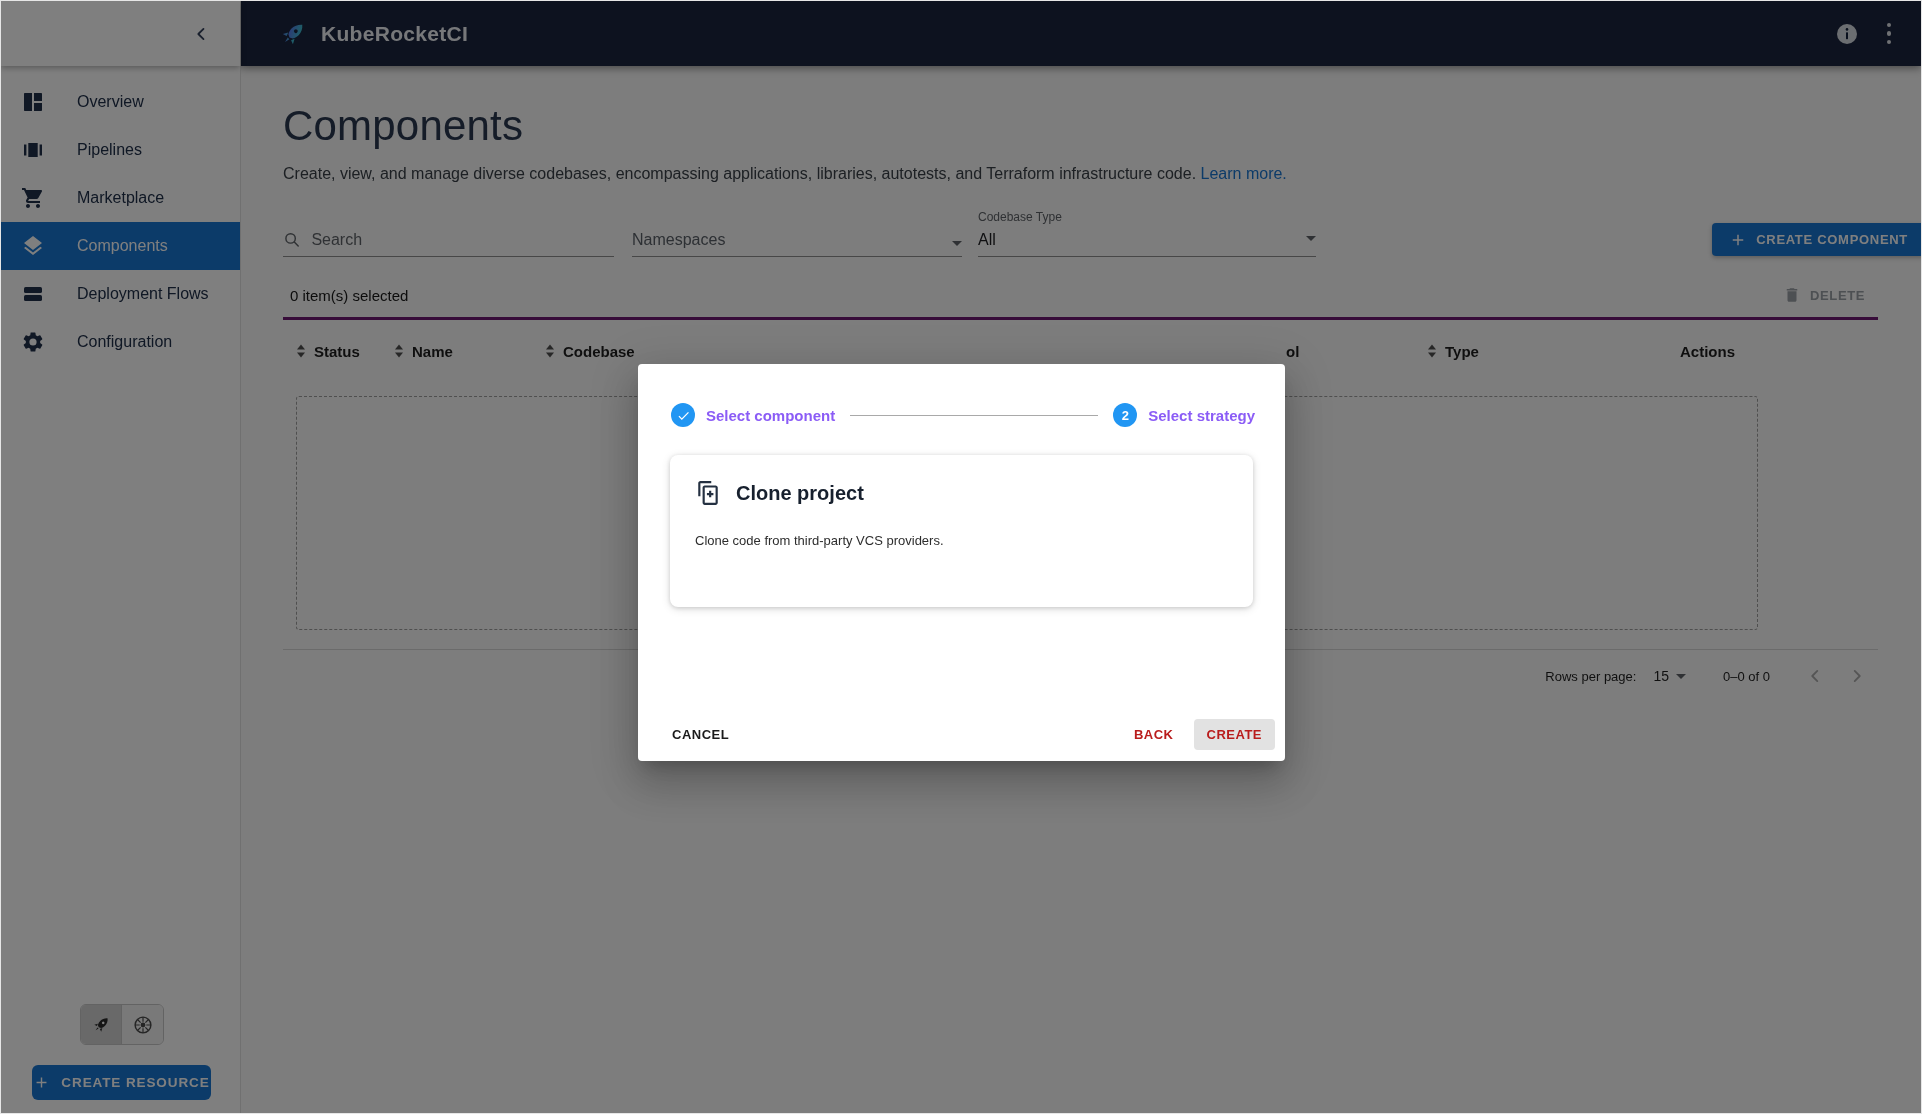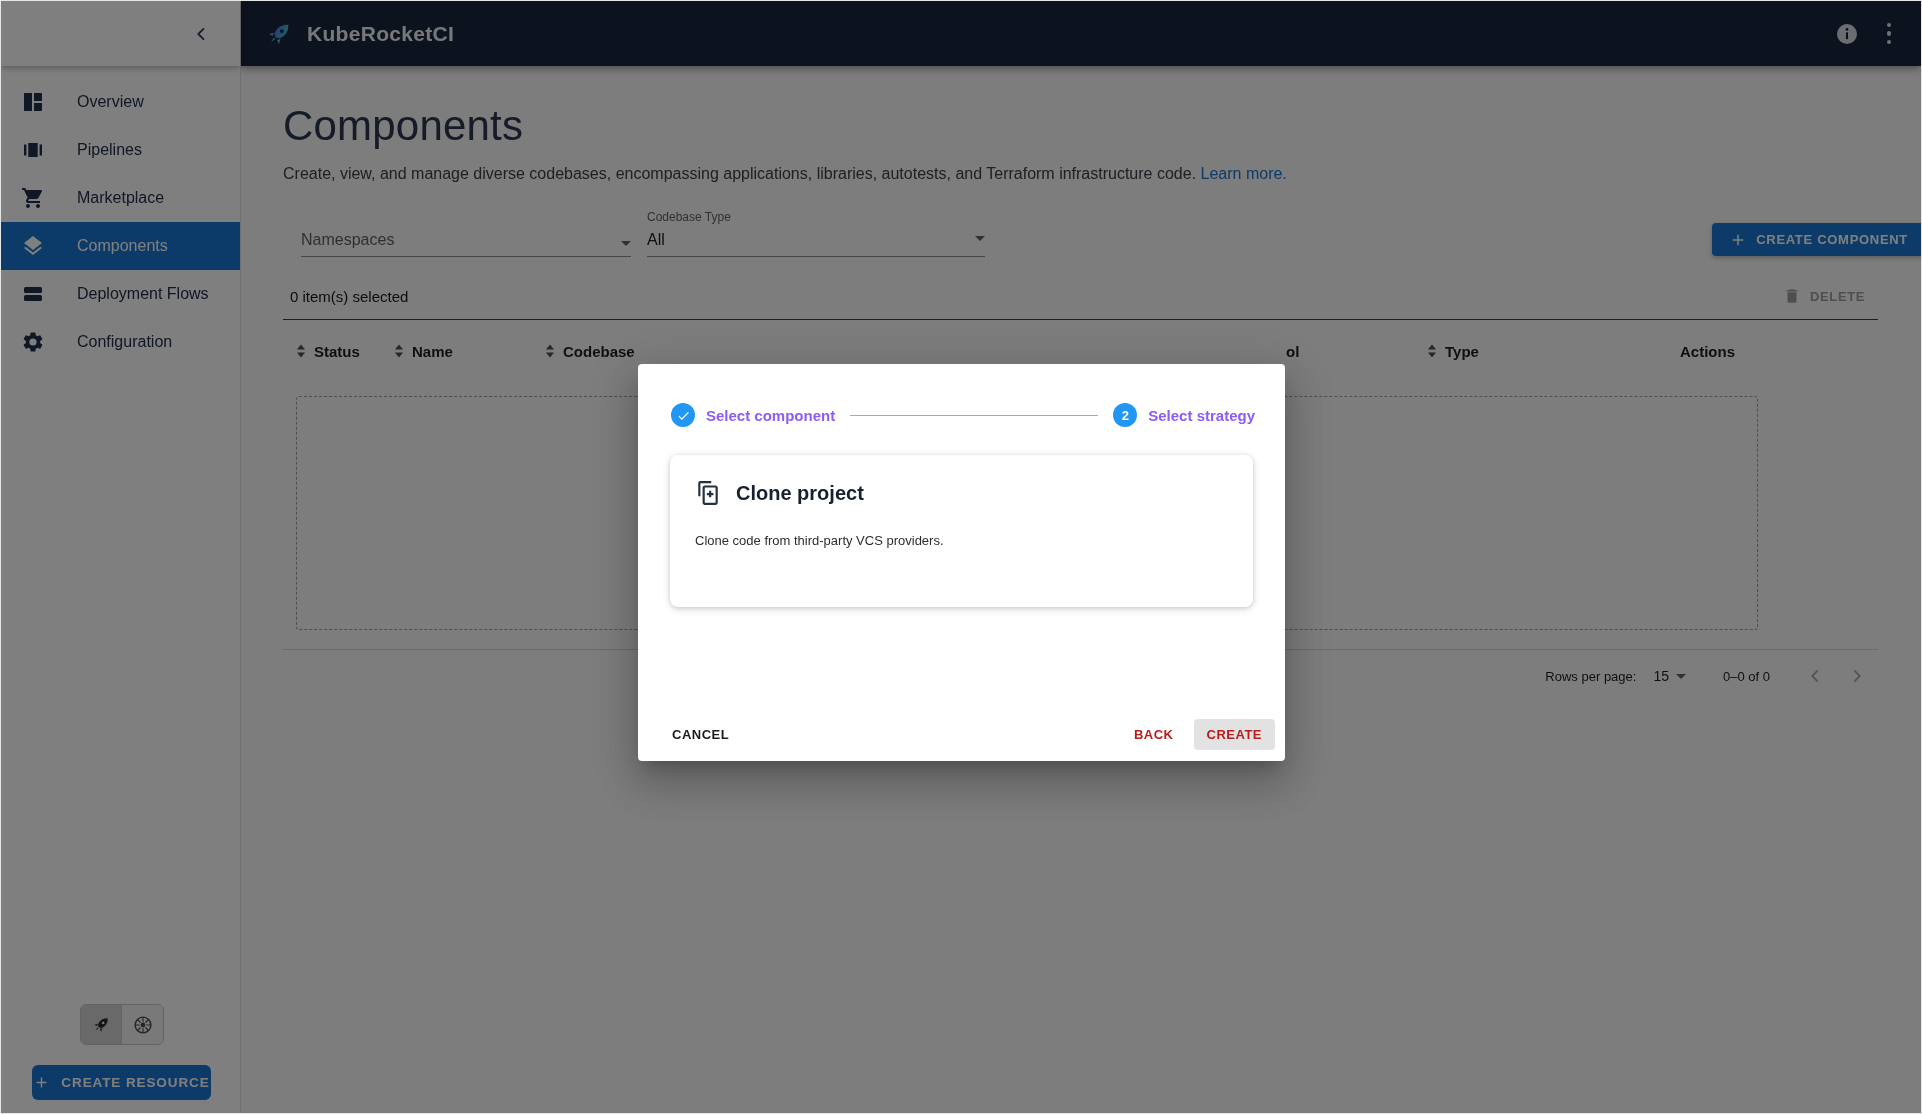--- a/index.html
+++ b/index.html
@@ -6,21 +6,21 @@
   html,body { background:#555; }
   .screen{
     position:relative; width:1922px; height:1114px; overflow:hidden;
     background:#fafafa; font-family:"Liberation Sans",sans-serif;
     border:1px solid #e6e6e6; margin:0 auto;
   }
   
   .topbar{
     position:absolute; left:240px; top:0; right:0; height:65px;
     background:#1a243e; display:flex; align-items:center;
-    padding:0 26px 0 23px; z-index:6; box-shadow:0 2px 8px rgba(0,0,0,.45);
+    padding:0 26px 0 37px; z-index:6; box-shadow:0 2px 8px rgba(0,0,0,.45);
   }
   .logo-title{ font-size:21px; font-weight:bold; color:#eef1f5; margin-left:13px; letter-spacing:.3px; }
   .topbar-right{ margin-left:auto; display:flex; align-items:center; gap:24px; }
   .iconbtn{ display:flex; align-items:center; justify-content:center; cursor:pointer; }
   .kebab{ display:flex; flex-direction:column; gap:4px; padding:4px; }
   .kebab i{ width:4.5px; height:4.5px; border-radius:50%; background:#dfe3e8; }
   
   .sidebar{
     position:absolute; left:0; top:0; width:240px; height:1114px; background:#fff;
     z-index:7; display:flex; flex-direction:column; border-right:1px solid rgba(0,0,0,.12);
@@ -65,21 +65,21 @@
   .caret{ width:0; height:0; border-left:5px solid transparent; border-right:5px solid transparent; border-top:5px solid #5f6368; margin-bottom:3px; }
   .btn-primary{
     margin-left:auto; align-self:flex-end; margin-bottom:1px; height:33px; padding:0 17px;
     background:#1976d2; border:none; border-radius:4px; color:#fff; font-family:inherit;
     font-size:13px; font-weight:bold; letter-spacing:.7px; display:flex; align-items:center;
     gap:9px; cursor:pointer; box-shadow:0 2px 4px rgba(0,0,0,.25);
   }
   .table-wrap{ width:1595px; }
   .selection-row{
     margin-top:16px; height:47px; display:flex; align-items:center;
-    justify-content:space-between; border-bottom:1px solid #701a75; padding:0 13px 0 7px;
+    justify-content:space-between; border-bottom:3px solid #701a75; padding:0 13px 0 7px;
   }
   .selection-text{ font-size:15px; color:#181818; }
   .delete-btn{ display:flex; align-items:center; gap:9px; color:#9aa0a6; font-size:13px; font-weight:bold; letter-spacing:.6px; cursor:pointer; }
   .table-header{ position:relative; height:62px; }
   .hcell{ position:absolute; top:50%; transform:translateY(-50%); display:flex; align-items:center; gap:9px; font-size:15px; font-weight:bold; color:#1f1f1f; }
   .sortico{ display:flex; flex-direction:column; gap:3px; cursor:pointer; }
   .tri-up{ width:0; height:0; border-left:4px solid transparent; border-right:4px solid transparent; border-bottom:5px solid #4f4f4f; }
   .tri-dn{ width:0; height:0; border-left:4px solid transparent; border-right:4px solid transparent; border-top:5px solid #4f4f4f; }
   .empty-box{ margin:14px 0 0 13px; width:1462px; height:234px; border:1px dashed #9e9e9e; border-radius:3px; }
   .tbl-divider{ margin-top:19px; border-top:1px solid #d7d7d7; }
@@ -233,20 +233,27 @@
   </header>
 
   <main class="content">
     <h1 class="page-title">Components</h1>
     <p class="desc">
       <span>Create, view, and manage diverse codebases, encompassing applications, libraries, autotests, and Terraform infrastructure code.</span>
       <span class="link">Learn more.</span>
     </p>
 
     <div class="filterbar">
+      <div class="field field-search">
+        <svg width="19" height="19" viewBox="0 0 24 24">
+            <circle cx="10.5" cy="10.5" r="6.5" fill="none" stroke="#5f6368" stroke-width="2"></circle>
+            <path d="M15.6 15.6 21 21" stroke="#5f6368" stroke-width="2" stroke-linecap="round"></path>
+          </svg>
+        <input class="search-input" type="text" placeholder="Search" style="">
+      </div>
       <div class="field field-ns">
         <span>Namespaces</span>
         <span class="caret"></span>
       </div>
       <div class="field field-cb">
         <div class="cb-label">Codebase Type</div>
         <div class="cb-row">
           <span>All</span>
           <span class="caret"></span>
         </div>

